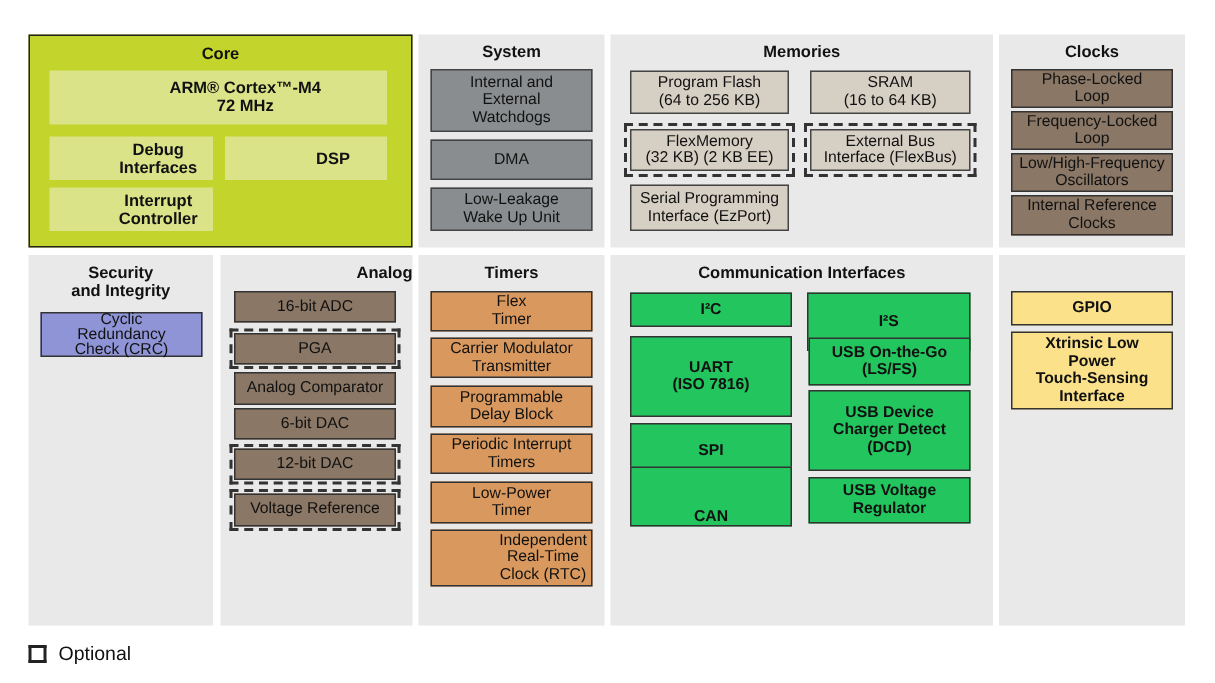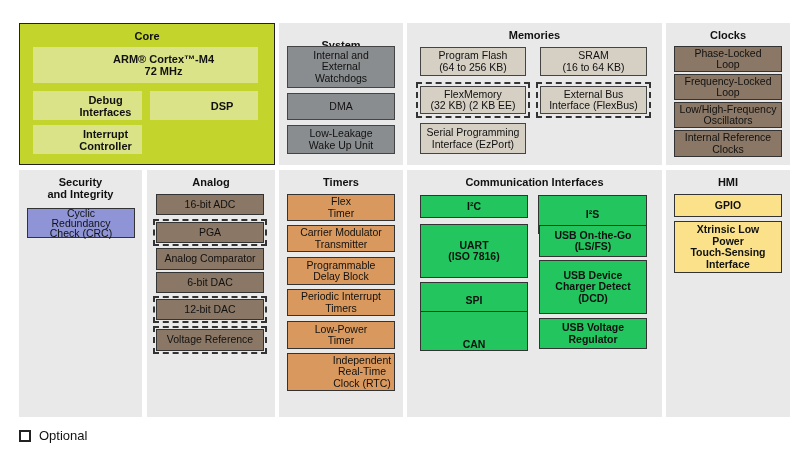--- a/index.html
+++ b/index.html
@@ -42,21 +42,21 @@
   <div class="blk core-blk" style="left:130px;top:67px;width:108px;height:29px;">
       <span>DSP</span>
     </div>
   <div class="blk core-blk" style="left:13px;top:101px;width:109px;height:29px;">
       <span>Interrupt
 Controller</span>
     </div>
 </div>
 
 <div class="panel" style="left:279px;top:23px;width:124px;height:142px;">
-  <div class="ptitle" style="top:6px;margin-top:10px;">System</div>
+  <div class="ptitle" style="top:6px;">System</div>
   <div class="blk gray" style="left:8px;top:23px;width:108px;height:42px;">
       <span>Internal and
 External
 Watchdogs</span>
     </div>
   <div class="blk gray" style="left:8px;top:70px;width:108px;height:27px;align-items:center;">
       <span>DMA</span>
     </div>
   <div class="blk gray" style="left:8px;top:102px;width:108px;height:29px;">
       <span>Low-Leakage
@@ -114,21 +114,21 @@
   <div class="ptitle" style="top:6px;white-space:pre-line;">Security
 and Integrity</div>
   <div class="blk crc" style="left:8px;top:38px;width:108px;height:30px;font-size:10.5px;line-height:10px;">
       <span>Cyclic
 Redundancy
 Check (CRC)</span>
     </div>
 </div>
 
 <div class="panel" style="left:147px;top:170px;width:128px;height:247px;">
-  <div class="ptitle" style="top:6px;">Analog</div>
+  <div class="ptitle" style="top:6px;text-align:right;">Analog</div>
   <div class="blk ana" style="left:9px;top:24px;width:108px;height:21px;">
       <span>16-bit ADC</span>
     </div>
   <div class="opt" style="left:6px;top:49px;width:114px;height:27px;"></div>
   <div class="blk ana" style="left:9px;top:52px;width:108px;height:21px;">
       <span>PGA</span>
     </div>
   <div class="blk ana" style="left:9px;top:78px;width:108px;height:22px;">
       <span>Analog Comparator</span>
     </div>
@@ -201,21 +201,20 @@
   <div class="blk com" style="left:13px;top:141px;width:108px;height:40px;align-items:flex-end;padding-top:4px;">
       <span>CAN</span>
     </div>
   <div class="blk com" style="left:132px;top:148px;width:108px;height:31px;">
       <span>USB Voltage
 Regulator</span>
     </div>
 </div>
 
 <div class="panel" style="left:666px;top:170px;width:124px;height:247px;">
-  <div class="ptitle" style="top:6px;">HMI</div>
   <div class="blk hmi" style="left:8px;top:24px;width:108px;height:23px;">
       <span>GPIO</span>
     </div>
   <div class="blk hmi" style="left:8px;top:51px;width:108px;height:52px;">
       <span>Xtrinsic Low
 Power
 Touch-Sensing
 Interface</span>
     </div>
 </div>

